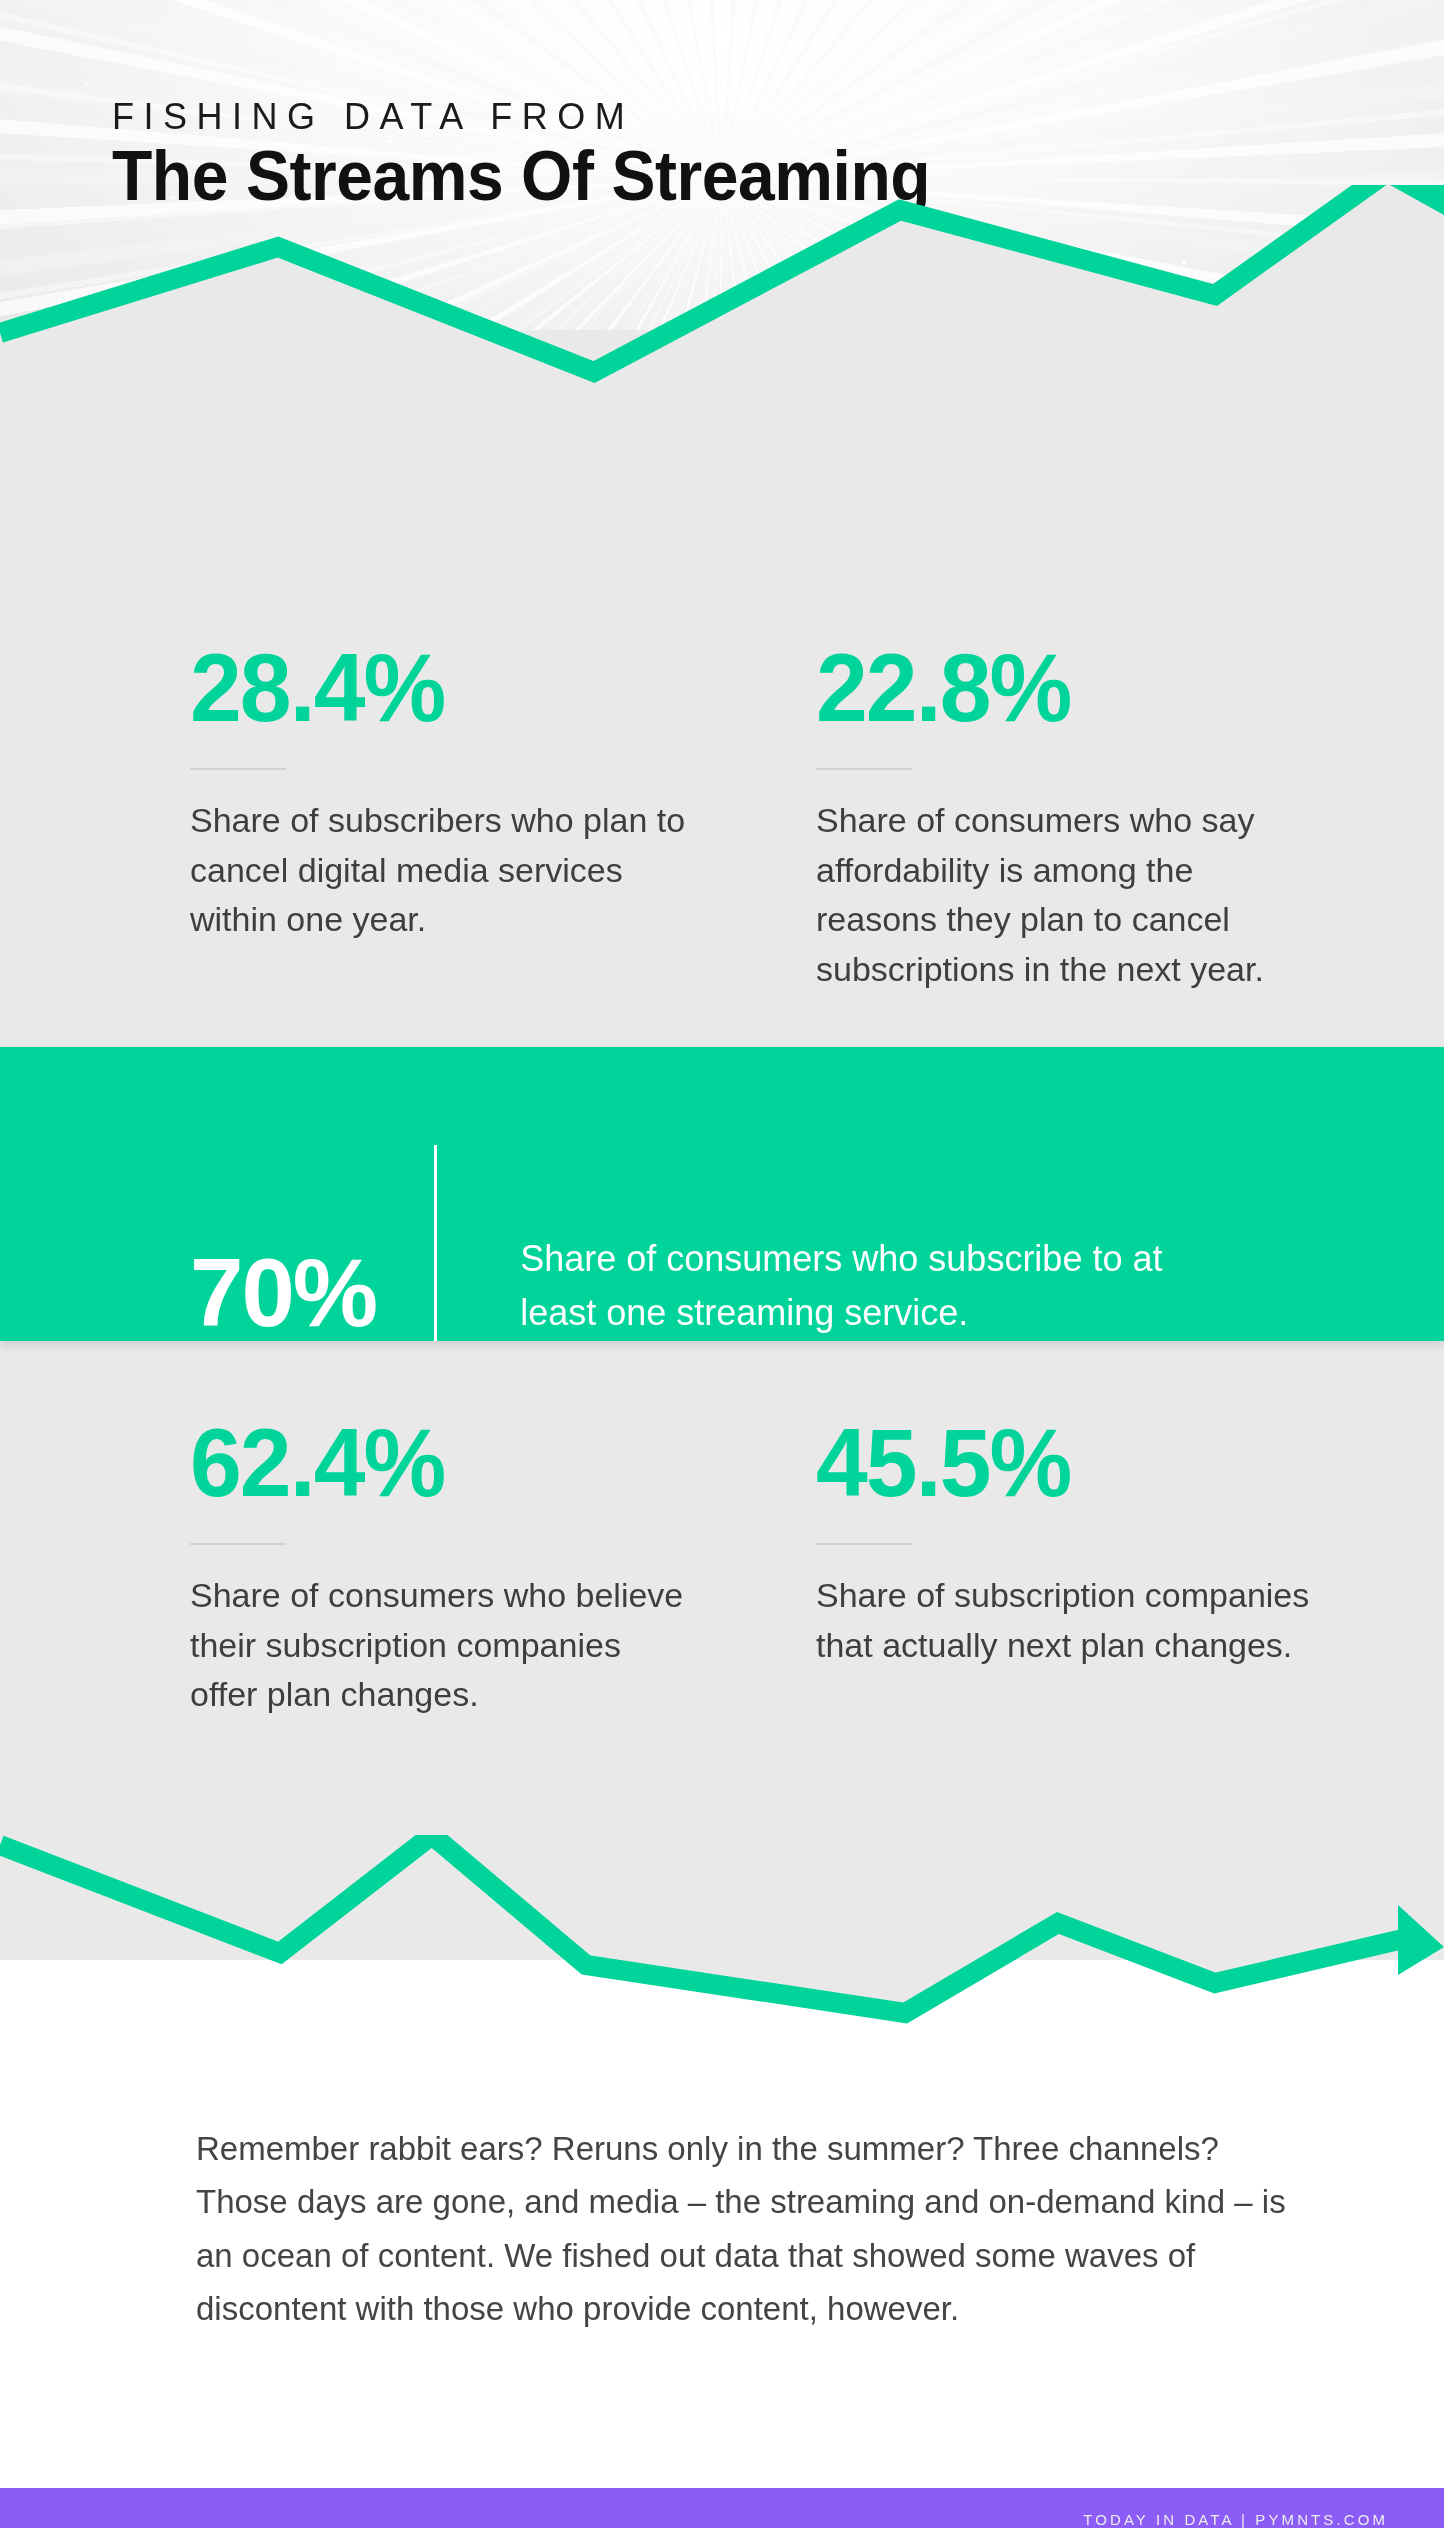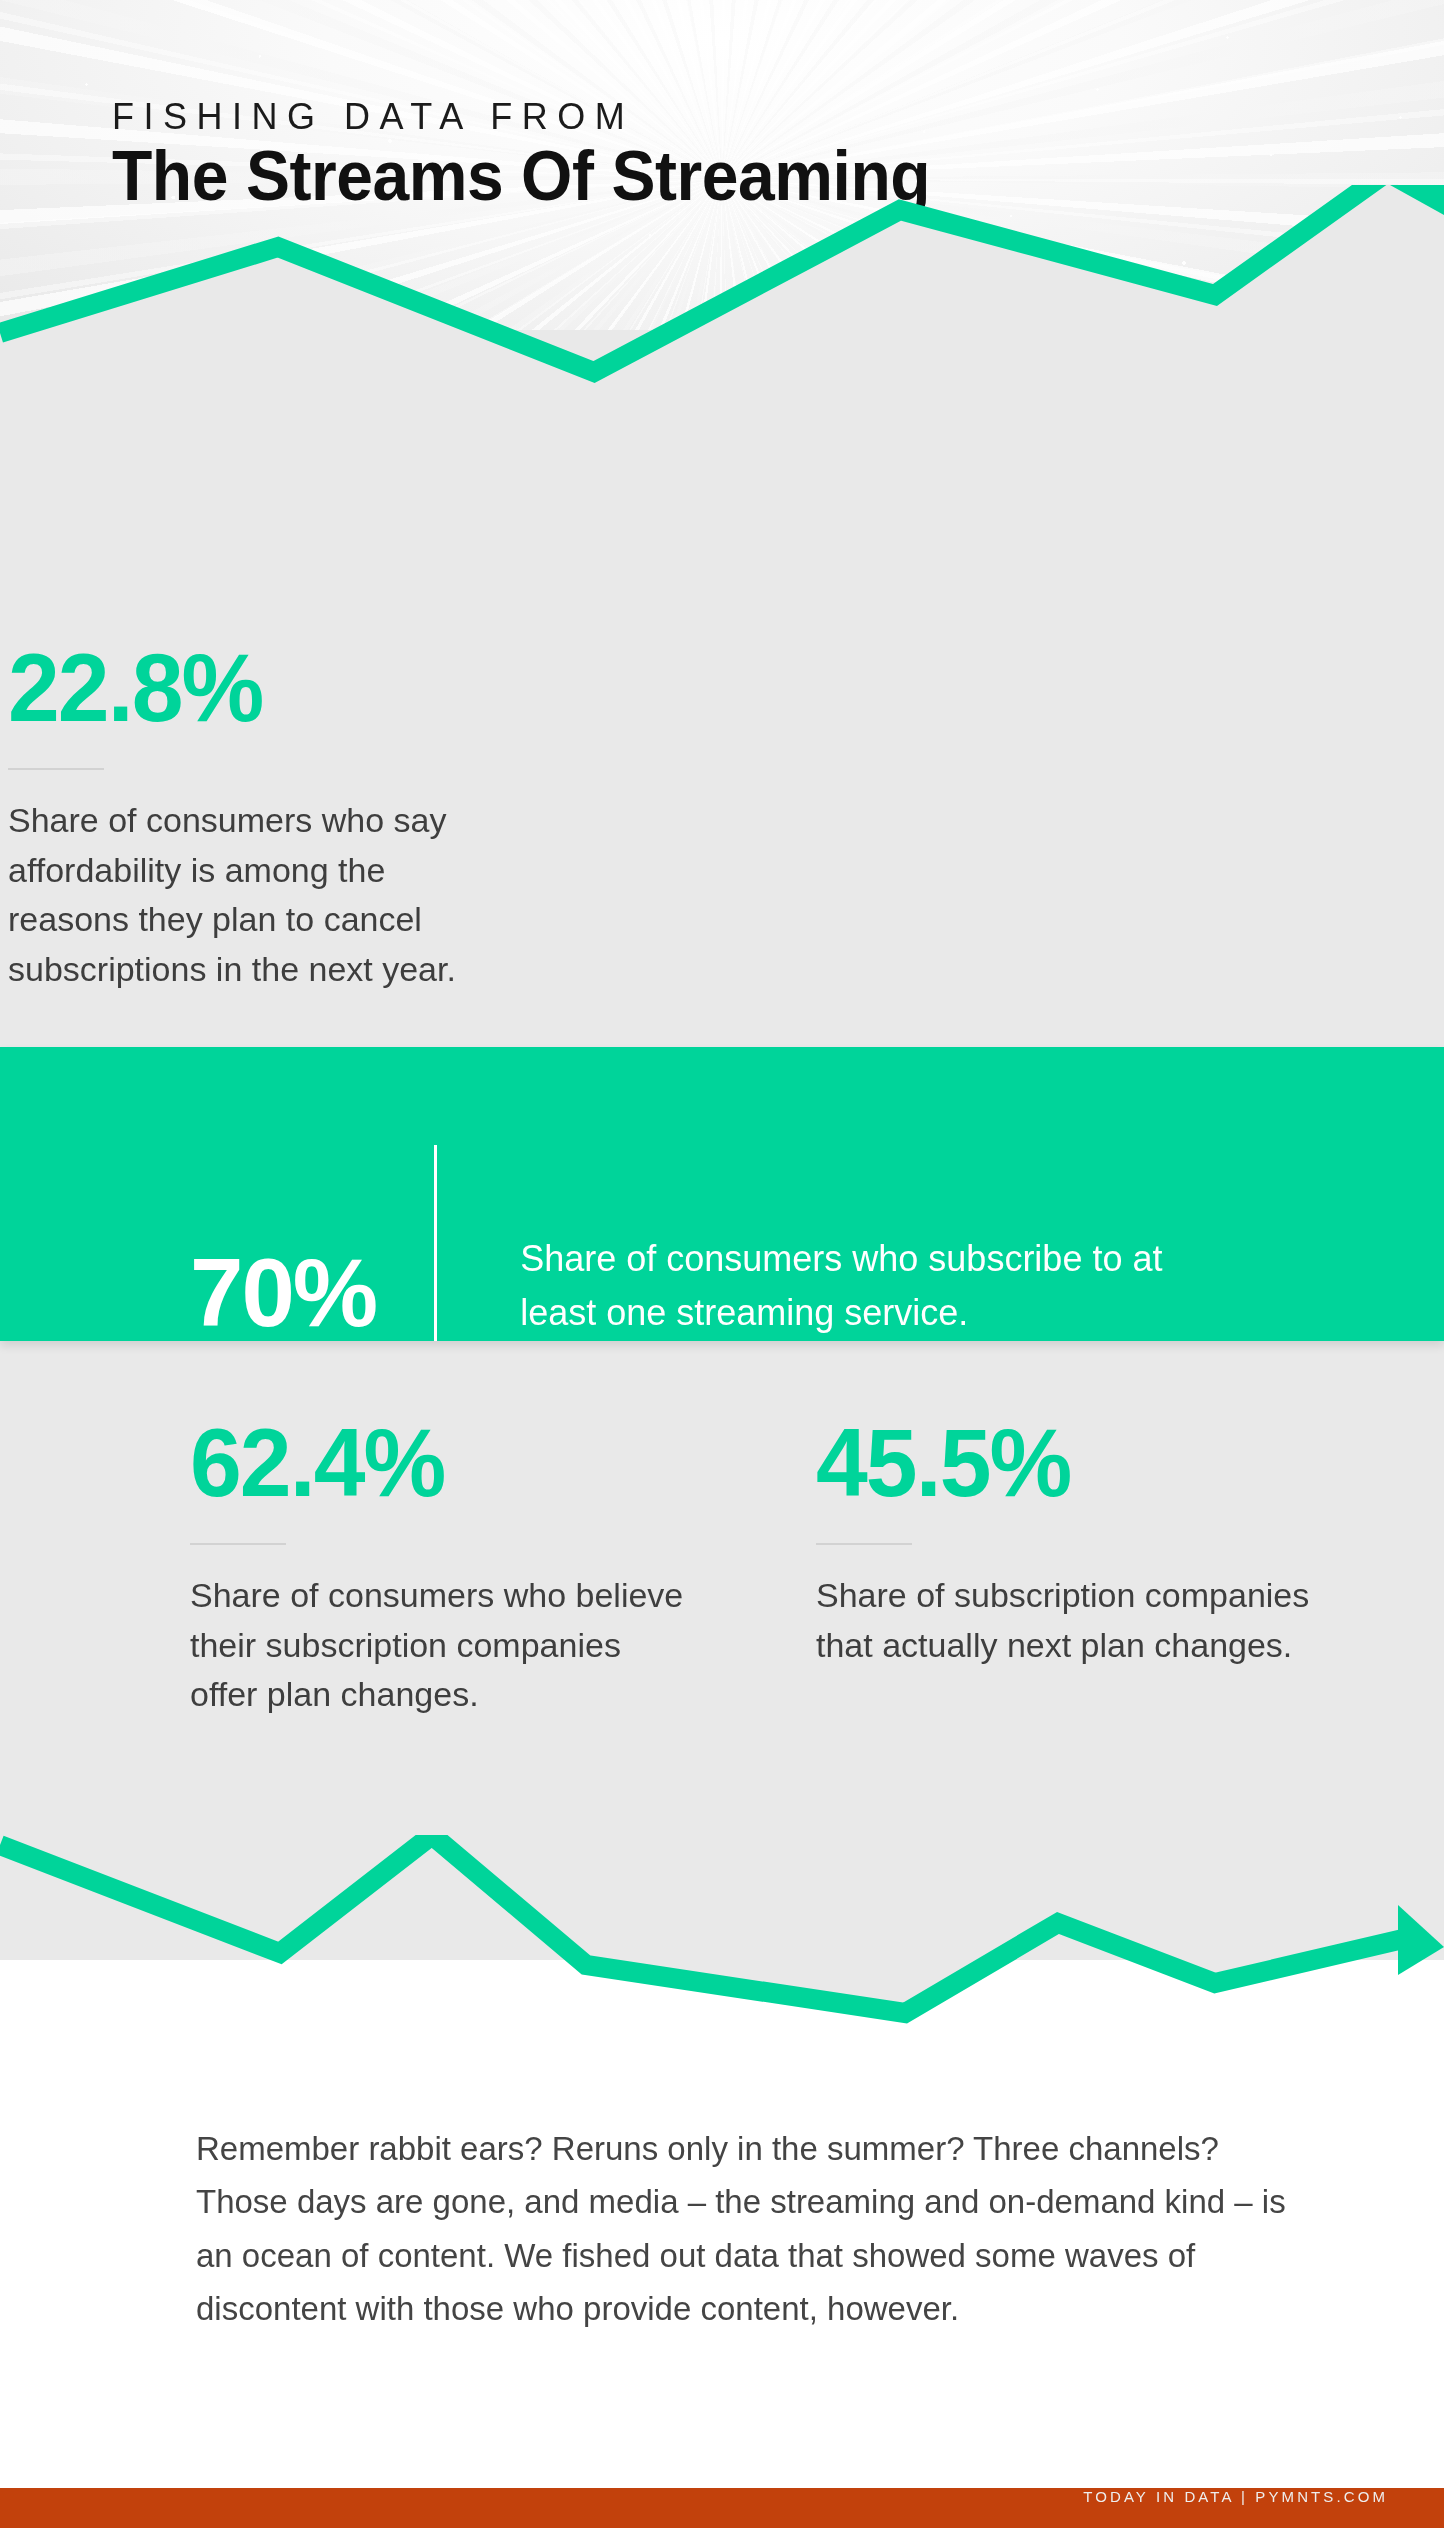--- a/index.html
+++ b/index.html
@@ -208,23 +208,23 @@
     line-height: 1.62;
     color: #444444;
   }
 
   
   .footer {
     position: absolute;
     left: 0; top: 2488px;
     width: 1444px;
     height: 40px;
-    background: #c2410c;
+    background: #8b5cf6;
     display: flex;
-    align-items: flex-start;
+    align-items: flex-end;
     justify-content: flex-end;
   }
   .footer-text {
     font-family: "Liberation Sans", sans-serif;
     font-size: 15px;
     letter-spacing: 3.1px;
     color: #eeeeee;
     margin-right: 56px;
     white-space: nowrap;
   }
@@ -245,20 +245,25 @@
   <div class="gray-body"></div>
 
   <svg class="zig-top-svg" viewBox="0 0 1444 260" preserveAspectRatio="none">
     <path d="M0 260 L0 148 L278 62 L594 187 L900 25 L1215 110 L1420 -48 L1444 -48 L1444 260 Z" fill="#e9e9e9"></path>
     <polyline points="0,148 278,62 594,187 900,25 1215,110 1400,-22" fill="none" stroke="#00d49a" stroke-width="20" stroke-linejoin="miter" stroke-linecap="butt"></polyline>
     <polygon points="1372,-10 1444,-60 1444,30" fill="#00d49a"></polygon>
   </svg>
 
   <div class="stats-top">
     <div class="stat-row">
+      <div class="stat-col c1">
+        <div class="stat-value">28.4%</div>
+        <div class="stat-rule"></div>
+        <div class="stat-desc">Share of subscribers who plan to cancel digital media services within one year.</div>
+      </div>
       <div class="stat-col c2">
         <div class="stat-value">22.8%</div>
         <div class="stat-rule"></div>
         <div class="stat-desc">Share of consumers who say affordability is among the reasons they plan to cancel subscriptions in the next year.</div>
       </div>
     </div>
   </div>
 
   <div class="green-band">
     <div class="green-value">70%</div>

